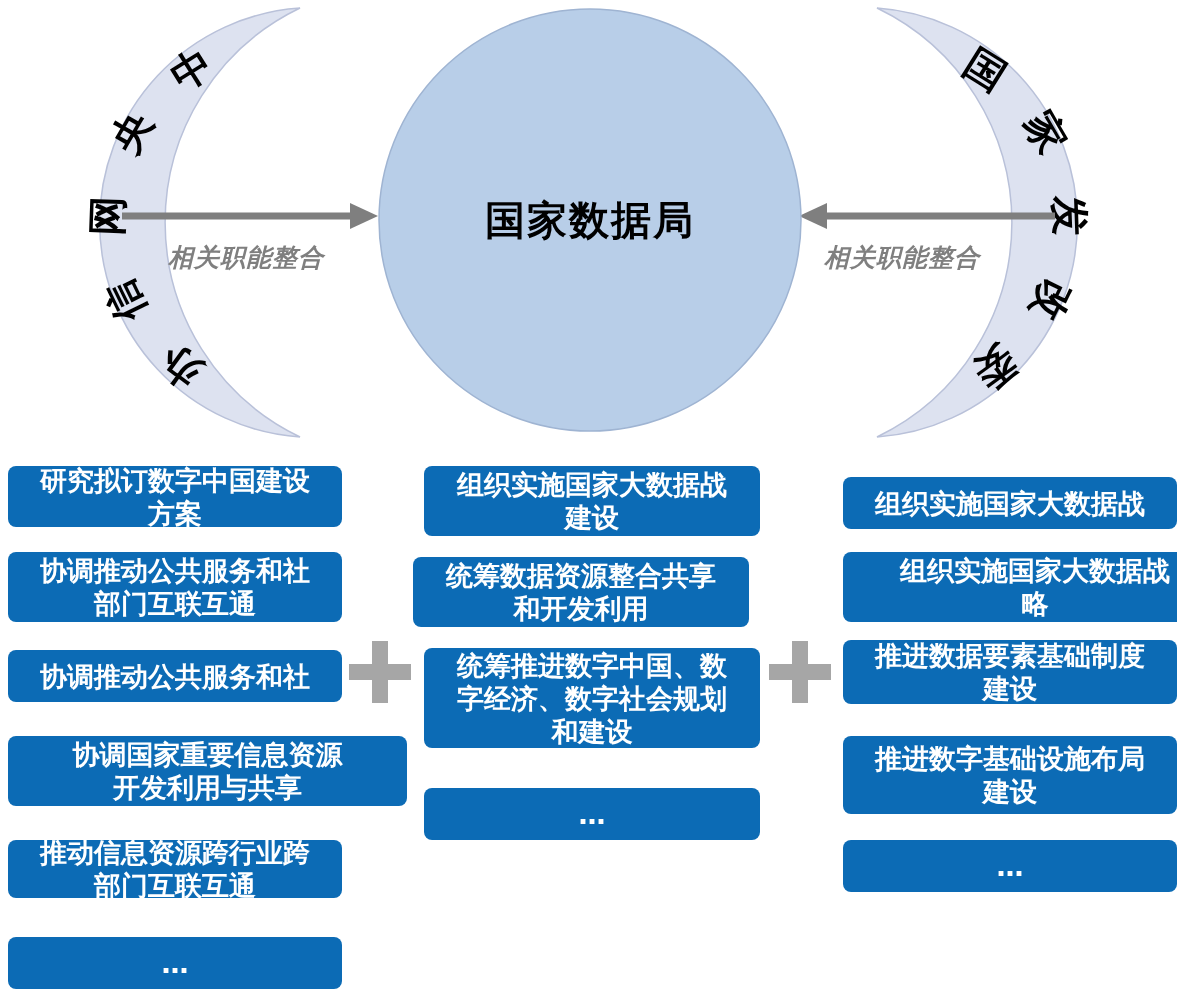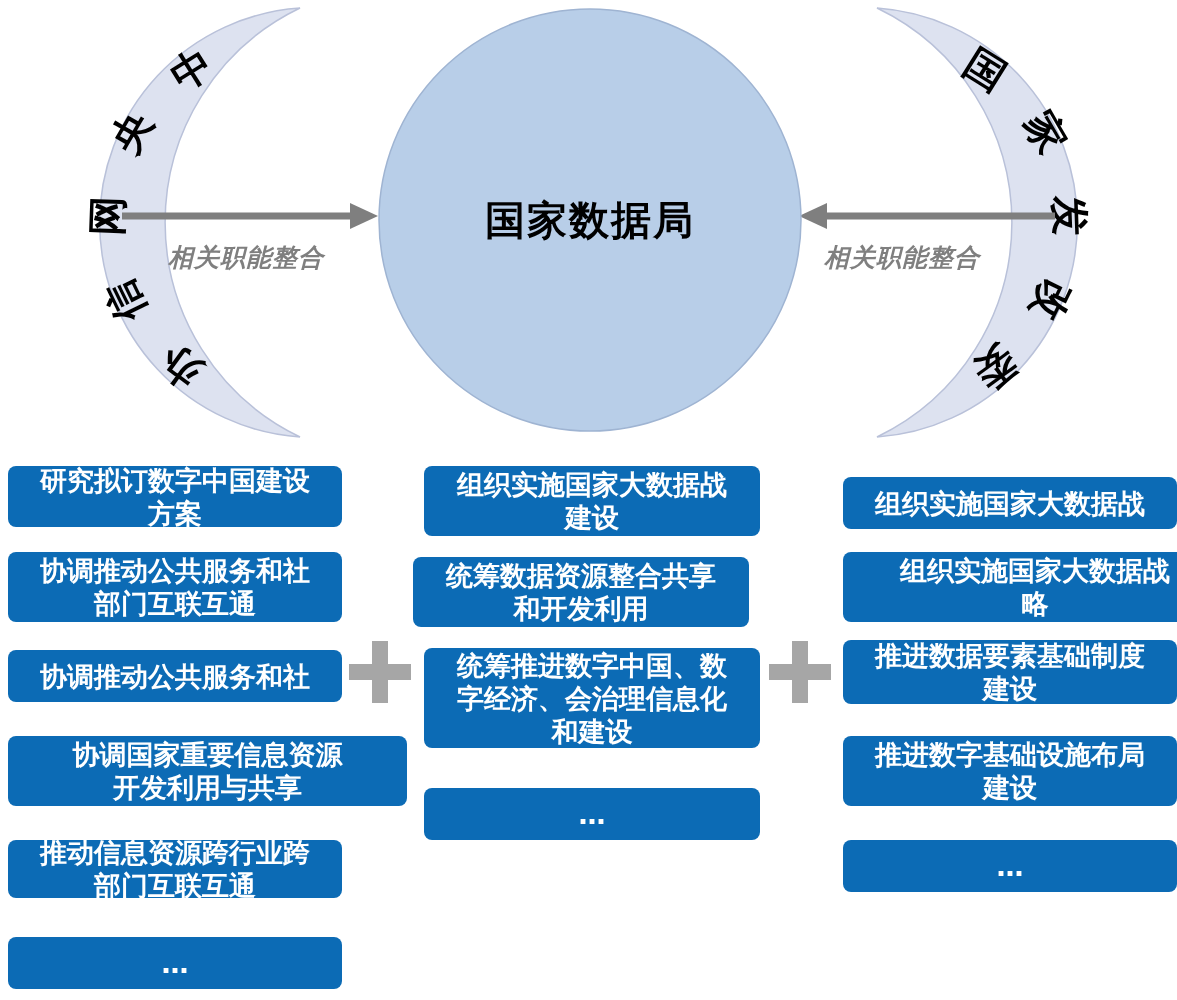--- a/index.html
+++ b/index.html
@@ -89,31 +89,31 @@
   </div>
 
   <div class="plus" style="left:349px;top:641px"></div>
 
   <div>
     <div class="fn-box" style="left:424px;top:466px;width:336px;height:70px">组织实施国家大数据战
 建设</div>
     <div class="fn-box" style="left:413px;top:557px;width:336px;height:70px">统筹数据资源整合共享
 和开发利用</div>
     <div class="fn-box" style="left:424px;top:648px;width:336px;height:100px">统筹推进数字中国、数
-字经济、会治理信息化
+字经济、数字社会规划
 和建设</div>
     <div class="fn-box" style="left:424px;top:788px;width:336px;height:52px">…</div>
   </div>
 
   <div class="plus" style="left:769px;top:641px"></div>
 
   <div>
     <div class="fn-box" style="left:843px;top:477px;width:334px;height:52px">组织实施国家大数据战</div>
     <div class="fn-box" style="left:843px;top:552px;width:384px;height:70px">组织实施国家大数据战
 略</div>
     <div class="fn-box" style="left:843px;top:640px;width:334px;height:64px">推进数据要素基础制度
 建设</div>
-    <div class="fn-box" style="left:843px;top:736px;width:334px;height:70px">推进数字基础设施布局
+    <div class="fn-box" style="left:843px;top:736px;width:334px;height:78px">推进数字基础设施布局
 建设</div>
     <div class="fn-box" style="left:843px;top:840px;width:334px;height:52px">…</div>
   </div>
 
 </div>
 
 </body></html>

